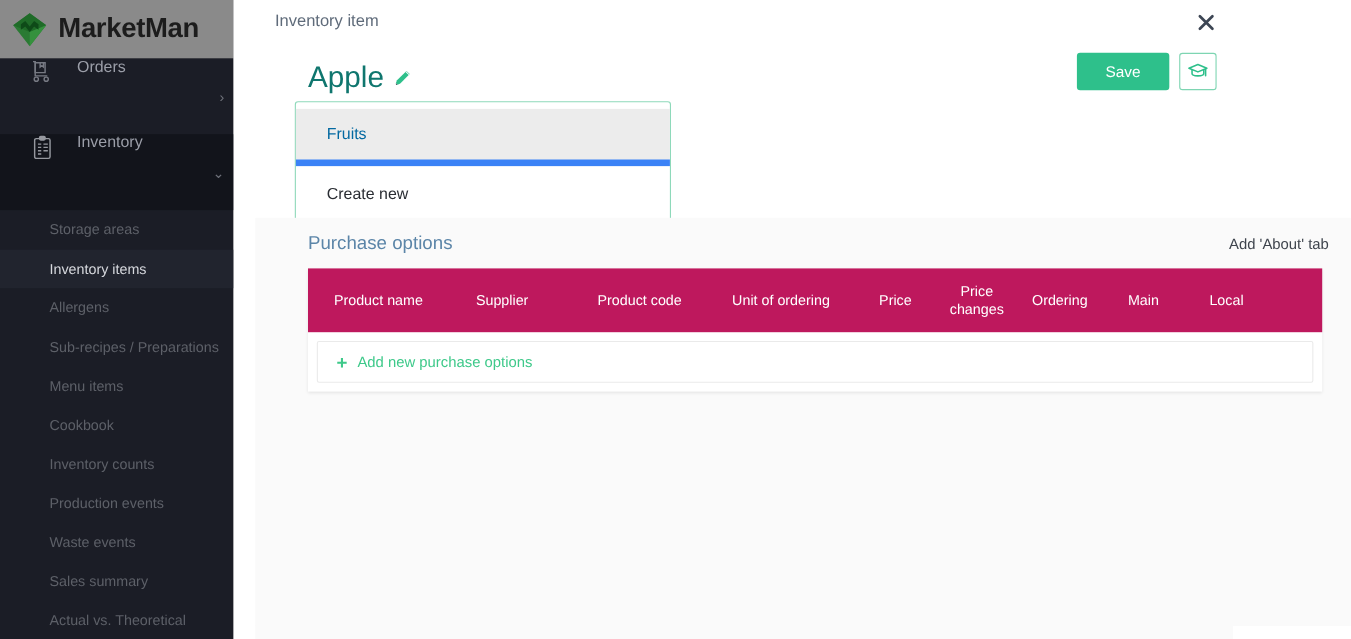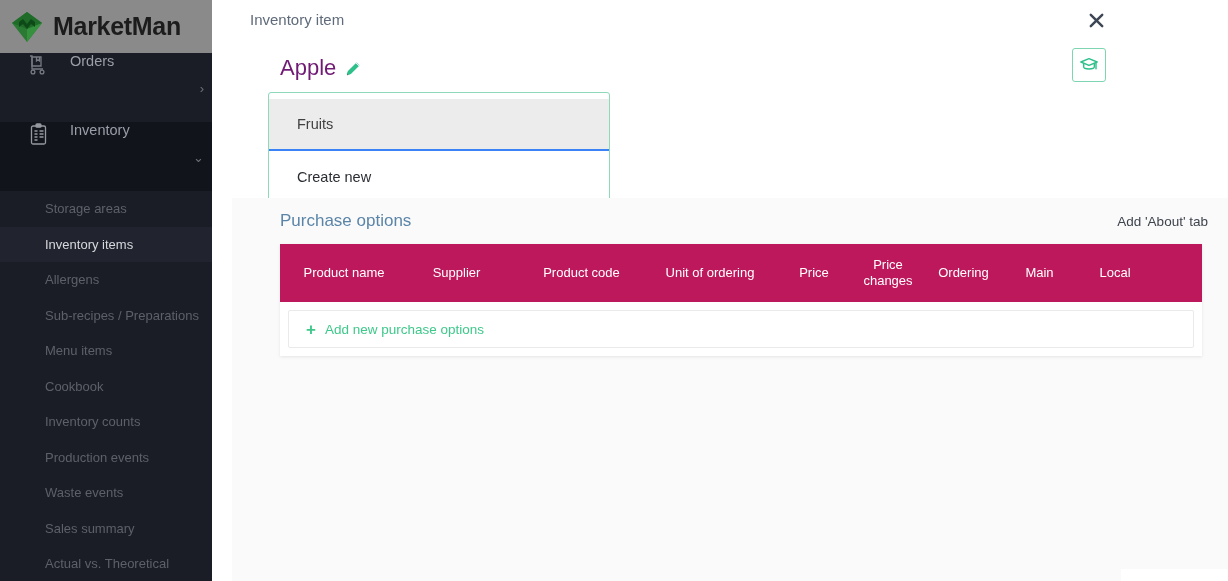--- a/index.html
+++ b/index.html
@@ -102,21 +102,21 @@
     border: 1px solid #7ed5b2;
     border-radius: 3px;
     display: flex; align-items: center; justify-content: center;
     cursor: pointer;
   }
   .item-name-row {
     position: absolute; left: 48px; top: 55px;
     display: flex; align-items: center; gap: 9px;
   }
   .item-name {
-    font-size: 22px; color: #701a75;
+    font-size: 27px; color: #0f766e;
   }
   .edit-pencil { width: 17px; height: 17px; cursor: pointer; }
 
   
   .dropdown {
     position: absolute; left: 36px; top: 92px;
     width: 342px;
     background: #fff;
     border: 1px solid #8ed9ba;
     border-radius: 3px;
@@ -125,22 +125,22 @@
   }
   .dd-opt {
     height: 52px;
     display: flex; align-items: center;
     padding-left: 28px;
     font-size: 14.5px;
     cursor: pointer;
   }
   .dd-opt.highlight {
     background: #ececec;
-    color: #404040;
-    border-bottom: 2px solid #3b82f6;
+    color: #0369a1;
+    border-bottom: 6px solid #3b82f6;
   }
   .dd-opt.plain { color: #2a2d33; }
 
   
   .po-section {
     position: absolute; left: 0; top: 198px;
     width: 1018px; height: 371px;
     background: #fafafa;
     text-align: center;
   }
@@ -277,20 +277,21 @@
 
       <span class="modal-title">Inventory item</span>
 
       <span class="modal-close">
         <svg viewBox="0 0 20 20" width="19" height="19" stroke="#3d4654" stroke-width="2.6" stroke-linecap="round">
           <path d="M4 4 L16 16 M16 4 L4 16"></path>
         </svg>
       </span>
 
       <div class="actions">
+        <button class="save-btn">Save</button>
         <span class="academy-btn">
           <svg viewBox="0 0 24 24" width="20" height="20" fill="none" stroke="#2ec08b" stroke-width="1.7" stroke-linejoin="round">
             <path d="M2.2 8.4 L12 4.4 L21.8 8.4 L12 12.4 Z"></path>
             <path d="M5.6 10 v4.2 c0 1.6 2.9 2.6 6.4 2.6 s6.4 -1 6.4 -2.6 V10"></path>
             <path d="M20.4 9 v7.6" stroke-linecap="round"></path>
           </svg>
         </span>
       </div>
 
       <div class="item-name-row">

